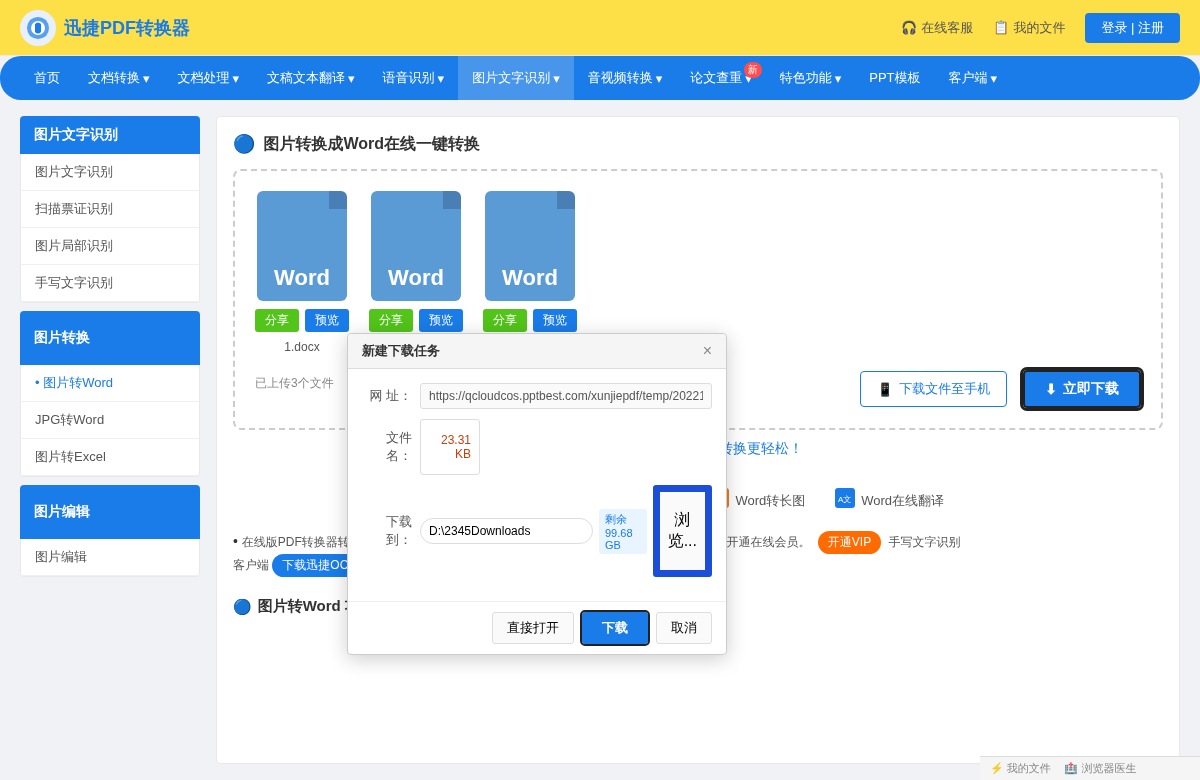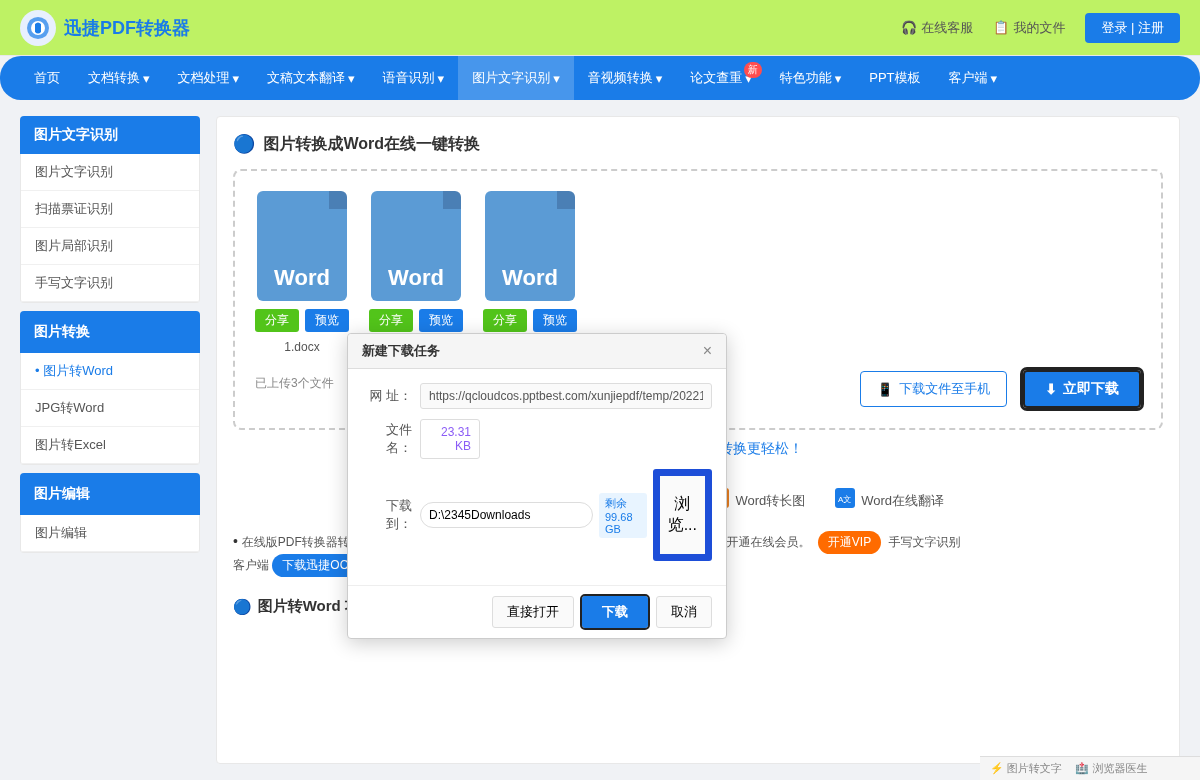--- a/index.html
+++ b/index.html
@@ -1,20 +1,20 @@
 <!DOCTYPE html>
 <html><head>
   <meta charset="utf-8">
   <style>
     * { box-sizing: border-box; margin: 0; padding: 0; }
     body { font-family: 'Microsoft YaHei', Arial, sans-serif; font-size: 13px; background: #f0f2f5; color: #333; }
 
     
     .header {
-      background: #bef264;
+      background: #fde047;
       display: flex;
       align-items: center;
       padding: 8px 20px;
       border-bottom: 1px solid #e8e8e8;
       height: 56px;
     }
     .logo-area {
       display: flex;
       align-items: center;
       gap: 8px;
@@ -119,21 +119,21 @@
       color: #555;
       font-size: 13px;
       border-bottom: 1px solid #f0f0f0;
     }
     .sidebar-item.active { color: #1a7ce8; }
     .sidebar-item.active::before { content: '• '; color: #1a7ce8; }
 
     .sidebar-section-title2 {
       background: #1a7ce8;
       color: #fff;
-      padding: 12px 14px;
+      padding: 18px 14px;
       border-radius: 4px 4px 0 0;
       font-size: 14px;
       font-weight: bold;
     }
 
     
     .main {
       flex: 1;
       background: #fff;
       border: 1px solid #e8e8e8;
@@ -385,23 +385,23 @@
       border-radius: 3px;
       padding: 5px 8px;
       font-size: 12px;
       color: #555;
       background: #fafafa;
     }
     .dialog-input-sm {
       width: 60px;
       border: 1px solid #ddd;
       border-radius: 3px;
-      padding: 5px 8px;
-      font-size: 12px;
-      color: #8b5cf6;
+      padding: 13px 8px;
+      font-size: 12px;
+      color: #c2410c;
       text-align: right;
       flex-shrink: 0;
     }
     .dialog-path-row {
       display: flex;
       align-items: center;
       gap: 6px;
     }
     .dialog-path-input {
       flex: 1;
@@ -728,15 +728,15 @@
           <button class="btn-download-dialog">下载</button>
           <button class="btn-cancel">取消</button>
         </div>
       </div>
     </div>
 
   </div>
 </div>
 
 <div class="status-bar">
-  <span>⚡ 图片转文字</span>
+  <span>⚡ 我的文件</span>
   <span>🏥 浏览器医生</span>
 </div>
 
 </body></html>

